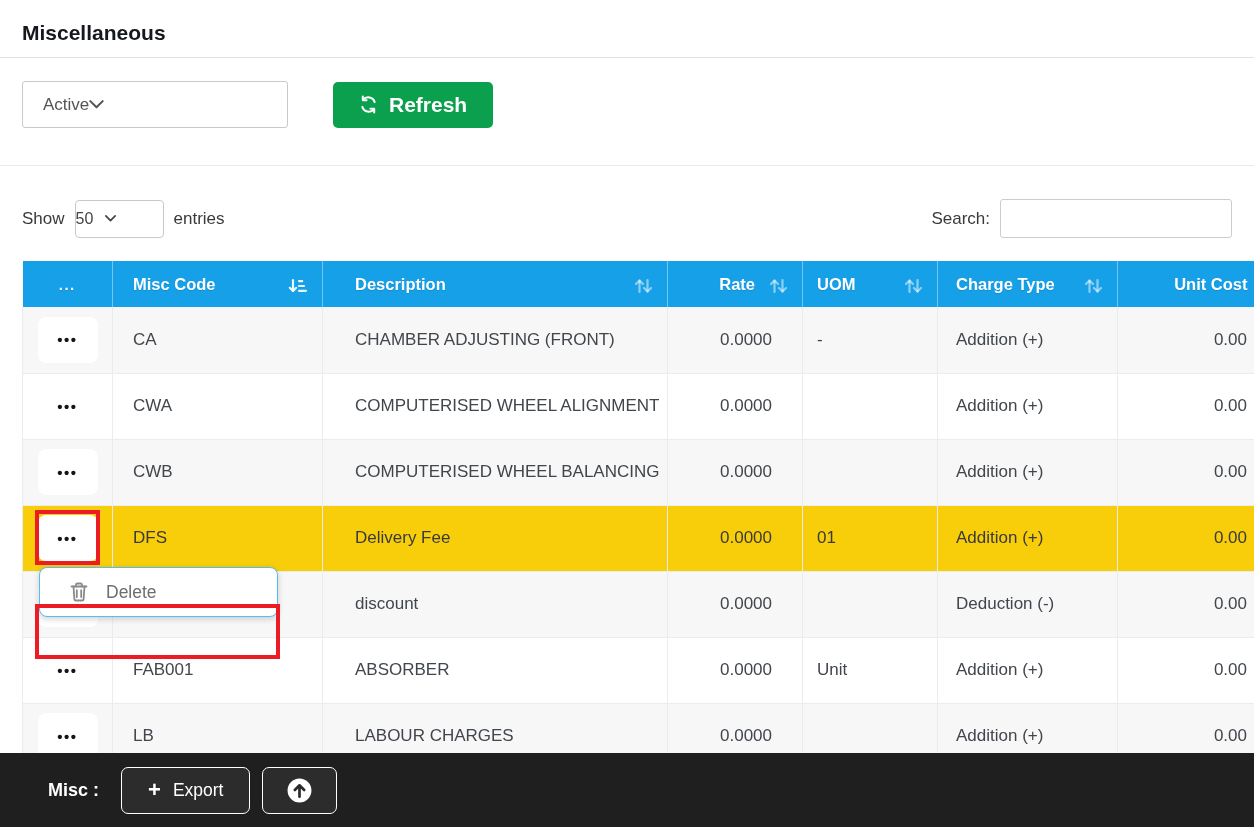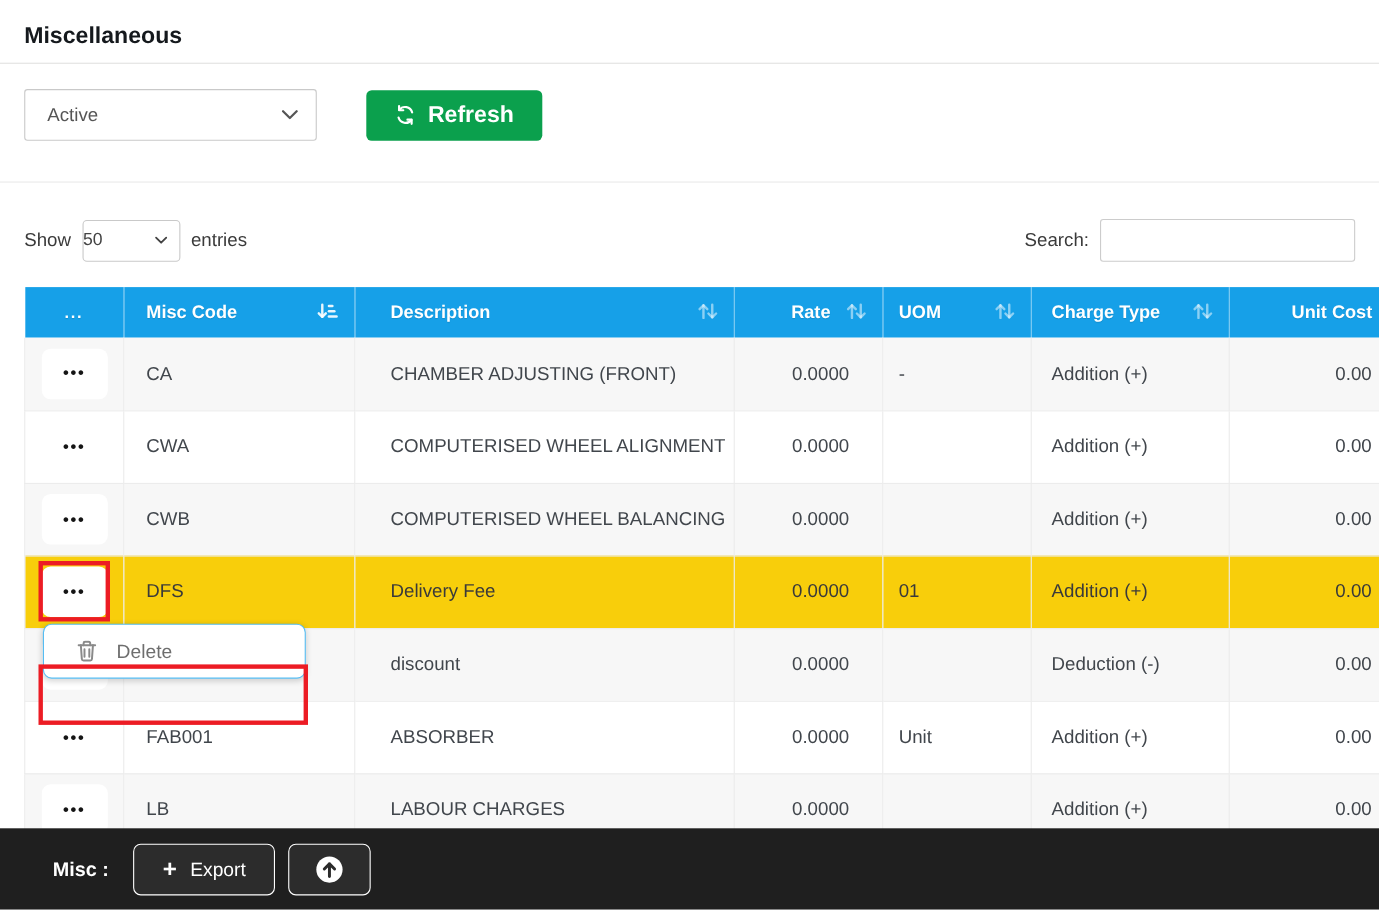--- a/index.html
+++ b/index.html
@@ -22,21 +22,21 @@
     color:var(--body-text);
   }
   
   .page-heading{
     margin:0;padding:21px 22px 12px;font-size:21px;font-weight:700;color:#15191D;
     border-bottom:1px solid #E2E2E0;
   }
   
   .toolbar{display:flex;align-items:center;margin:23px 22px 0;}
   .select-box{
-    display:flex;align-items:center;justify-content:space-between;
+    display:flex;align-items:center;
     border:1px solid #C9C9C9;border-radius:3px;background:#fff;color:#555;
     cursor:pointer;
   }
   .select-lg{width:266px;height:47px;padding:0 16px 0 20px;font-size:17px;}
   .select-sm{width:89px;height:38px;padding:0 11px 0 0;font-size:16px;gap:12px;border-radius:4px;color:#444;}
   .chev{display:inline-flex;align-items:center;}
   .btn-refresh{
     display:flex;align-items:center;gap:11px;margin-left:45px;
     height:46px;padding:0 26px;border:none;border-radius:5px;cursor:pointer;
     background:var(--refresh-green);color:#fff;font-size:21px;font-weight:600;
@@ -54,21 +54,21 @@
   
   .table-wrap{margin:23px 0 0 22px;}
   table{border-collapse:collapse;table-layout:fixed;width:1265px;}
   th{
     background:var(--header-blue);color:#fff;font-size:16.5px;font-weight:700;
     height:46px;padding:0;text-align:left;vertical-align:middle;
     border-right:1px solid rgba(255,255,255,0.4);
     text-shadow:0 1px 1px rgba(0,0,0,0.12);cursor:pointer;
   }
   th:last-child{border-right:none;}
-  .th-flex{display:flex;align-items:flex-start;justify-content:space-between;padding:0 14px 0 20px;}
+  .th-flex{display:flex;align-items:flex-end;justify-content:space-between;padding:0 14px 0 20px;}
   .th-flex.pad-desc{padding-left:32px;}
   .th-flex.pad-uom{padding-left:14px;}
   .th-flex.pad-charge{padding-left:18px;}
   .th-flex.right{justify-content:flex-end;gap:14px;}
   .th-flex.cost{justify-content:flex-end;padding-right:40px;}
   .th-act{text-align:center;cursor:default;}
   .dots{font-size:15px;font-weight:900;letter-spacing:1.5px;line-height:1;}
   td{
     font-size:17px;color:var(--body-text);height:66px;vertical-align:middle;
     border-bottom:1px solid var(--border-gray);border-right:1px solid var(--border-gray);

